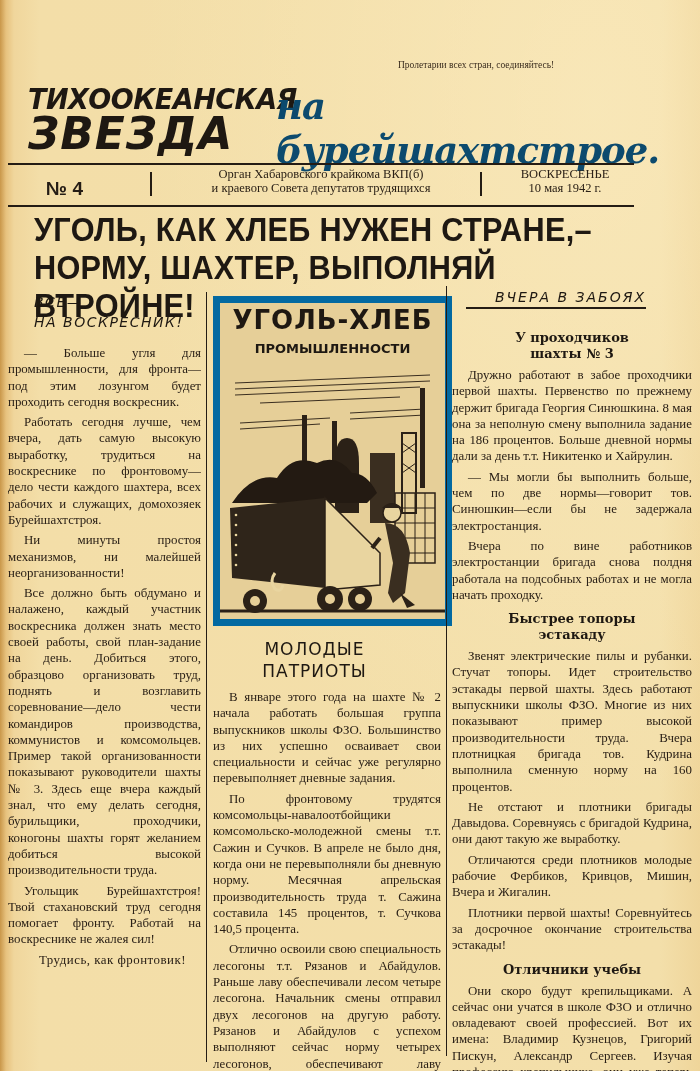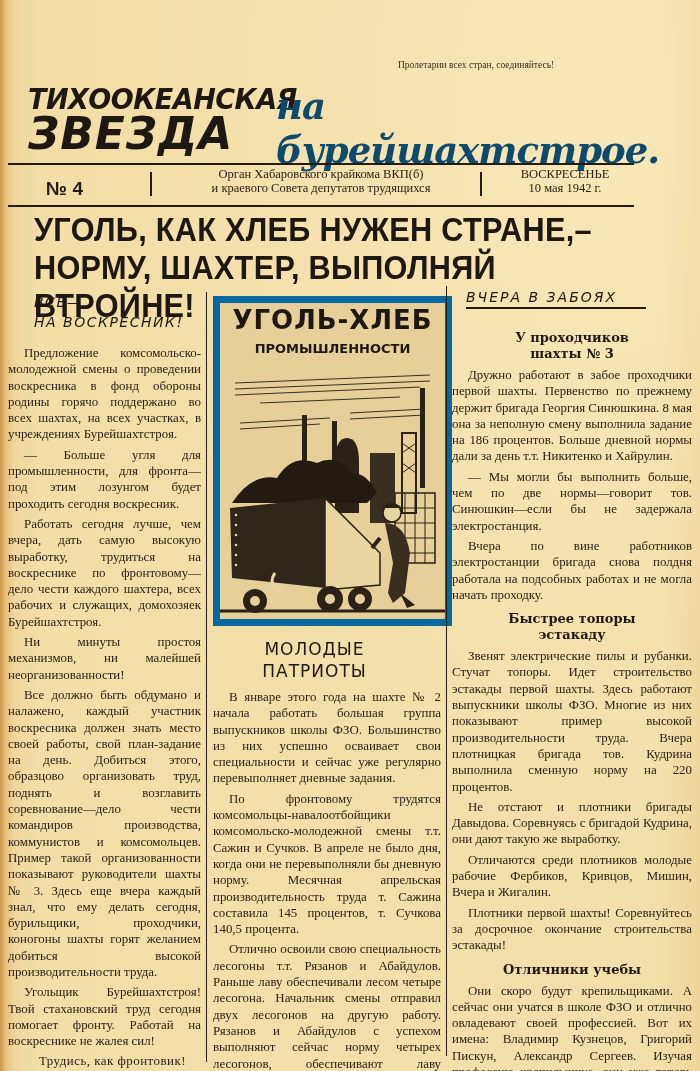--- a/index.html
+++ b/index.html
@@ -32,21 +32,21 @@
   .col { font-family:"Liberation Serif", serif; font-size:12.9px; line-height:16.3px; color:#2b2117; text-align:justify; }
   .col p { margin:0 0 4px 0; text-indent:16px; }
   .sec-title { font-family:"DejaVu Sans", sans-serif; font-style:italic; font-weight:normal; font-size:13px;
     letter-spacing:1.5px; color:#1e1812; line-height:20px; }
   .sub { text-align:center; font-family:"DejaVu Serif", serif; font-weight:bold; font-size:13px; line-height:16px; margin:8px 0 5px; color:#1e1812; }
   .poster { left:213px; top:296px; width:225px; height:316px; background:#e6cf98; border:7px solid #0369a1; overflow:hidden; }
   .poster-title { position:absolute; left:0; width:225px; text-align:center; font-family:"DejaVu Sans", sans-serif;
     font-weight:bold; color:#1e1812; }
   .mol { left:202px; top:638px; width:225px; text-align:center; font-family:"DejaVu Sans", sans-serif;
     font-size:17px; line-height:22px; letter-spacing:1px; color:#1e1812; font-weight:normal; }
-  .underline-sec { border-bottom:2px solid #241c14; }
+  .underline-sec { border-bottom:2px solid #241c14;text-align:right; }
 </style>
 </head>
 <body>
 
 <div class="abs slogan">Пролетарии всех стран, соединяйтесь!</div>
 <div class="abs mast-1">ТИХООКЕАНСКАЯ</div>
 <div class="abs mast-2">ЗВЕЗДА</div>
 <div class="abs mast-script">на бурейшахтстрое.</div>
 
 <div class="abs rule" style="left:8px; top:163px; width:626px;"></div>
@@ -66,21 +66,20 @@
 <div class="abs headline">
   <div>УГОЛЬ, КАК ХЛЕБ НУЖЕН СТРАНЕ,–</div>
   <div>НОРМУ, ШАХТЕР, ВЫПОЛНЯЙ ВТРОЙНЕ!</div>
 </div>
 
 <div class="abs" style="left:34px; top:292px; width:170px;">
   <div class="sec-title" style="font-size:14px;">ВСЕ—</div>
   <div class="sec-title" style="font-size:14px;">НА ВОСКРЕСНИК!</div>
 </div>
 <div class="abs col" style="left:8px; top:345px; width:193px;">
-  <p>Предложение комсомольско-молодежной смены о проведении воскресника в фонд обороны родины горячо поддержано во всех шахтах, на всех участках, в учреждениях Бурейшахтстроя.</p>
   <p>— Больше угля для промышленности, для фронта—под этим лозунгом будет проходить сегодня воскресник.</p>
   <p>Работать сегодня лучше, чем вчера, дать самую высокую выработку, трудиться на воскреснике по фронтовому—дело чести каждого шахтера, всех рабочих и служащих, домохозяек Бурейшахтстроя.</p>
   <p>Ни минуты простоя механизмов, ни малейшей неорганизованности!</p>
   <p>Все должно быть обдумано и налажено, каждый участник воскресника должен знать место своей работы, свой план-задание на день. Добиться этого, образцово организовать труд, поднять и возглавить соревнование—дело чести командиров производства, коммунистов и комсомольцев. Пример такой организованности показывают руководители шахты № 3. Здесь еще вчера каждый знал, что ему делать сегодня, бурильщики, проходчики, коногоны шахты горят желанием добиться высокой производительности труда.</p>
   <p>Угольщик Бурейшахтстроя! Твой стахановский труд сегодня помогает фронту. Работай на воскреснике не жалея сил!</p>
   <p style="text-align:center; letter-spacing:0.5px;">Трудись, как фронтовик!</p>
 
 </div>
 <div class="abs vbar" style="left:206px; top:292px; height:770px; width:1px;"></div>
 
@@ -174,21 +173,21 @@
     <div>У проходчиков</div>
     <div>шахты № 3</div>
   </div>
   <p>Дружно работают в забое проходчики первой шахты. Первенство по прежнему держит бригада Георгия Синюшкина. 8 мая она за неполную смену выполнила задание на 186 процентов. Больше дневной нормы дали за день т.т. Никитенко и Хайрулин.</p>
   <p>— Мы могли бы выполнить больше, чем по две нормы—говорит тов. Синюшкин—если бы не задержала электростанция.</p>
   <p>Вчера по вине работников электростанции бригада снова полдня работала на подсобных работах и не могла начать проходку.</p>
   <div class="sub">
     <div>Быстрее топоры</div>
     <div>эстакаду</div>
   </div>
-  <p>Звенят электрические пилы и рубанки. Стучат топоры. Идет строительство эстакады первой шахты. Здесь работают выпускники школы ФЗО. Многие из них показывают пример высокой производительности труда. Вчера плотницкая бригада тов. Кудрина выполнила сменную норму на 220 процентов.</p>
+  <p>Звенят электрические пилы и рубанки. Стучат топоры. Идет строительство эстакады первой шахты. Здесь работают выпускники школы ФЗО. Многие из них показывают пример высокой производительности труда. Вчера плотницкая бригада тов. Кудрина выполнила сменную норму на 160 процентов.</p>
   <p>Не отстают и плотники бригады Давыдова. Соревнуясь с бригадой Кудрина, они дают такую же выработку.</p>
   <p>Отличаются среди плотников молодые рабочие Фербиков, Кривцов, Мишин, Вчера и Жигалин.</p>
   <p>Плотники первой шахты! Соревнуйтесь за досрочное окончание строительства эстакады!</p>
   <div class="sub">
     <div>Отличники учебы</div>
   </div>
   <p>Они скоро будут крепильщиками. А сейчас они учатся в школе ФЗО и отлично овладевают своей профессией. Вот их имена: Владимир Кузнецов, Григорий Пискун, Александр Сергеев. Изучая профессию крепильщика, они уже теперь вырабатывают за смену 130 процентов задания.</p>
 </div>
 
 </body></html>

